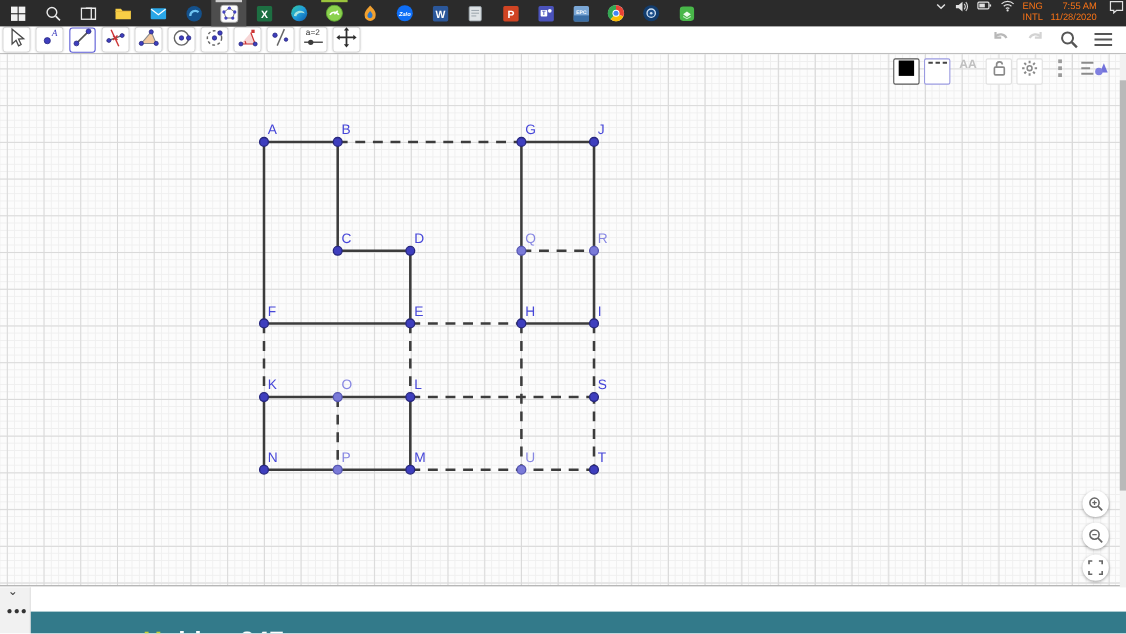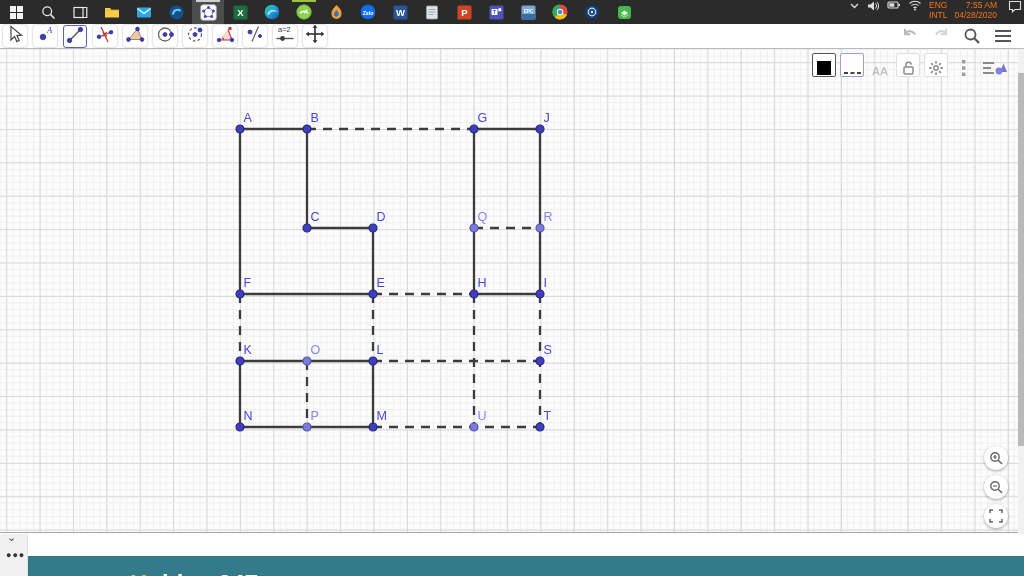--- a/index.html
+++ b/index.html
@@ -35,21 +35,21 @@
       linear-gradient(90deg, #d9d9d9 1px, transparent 1px),
       linear-gradient(#efefef 1px, transparent 1px),
       linear-gradient(90deg, #efefef 1px, transparent 1px);
     background-size:33.4px 33.4px, 33.4px 33.4px, 6.68px 6.68px, 6.68px 6.68px;
     background-position:6.2px 13.2px, 6.2px 13.2px, 6.2px 13.2px, 6.2px 13.2px;
     border-top:1px solid #b9b9b9; border-bottom:1px solid #a6a6a6; }
   #geo-svg { position:absolute; left:0; top:0; }
 
   
   .stylebar { position:absolute; top:4px; right:14px; display:flex; align-items:center; gap:4px; z-index:30; }
-  .sb-btn { width:24px; height:24px; background:#fff; border:1px solid #e0e0e0; border-radius:2px; display:flex; align-items:flex-end; justify-content:center; cursor:pointer; }
+  .sb-btn { width:24px; height:24px; background:#fff; border:1px solid #e0e0e0; border-radius:2px; display:flex; align-items:flex-start; justify-content:center; cursor:pointer; }
   .sb-btn.swatch-sel { border:1.5px solid #555; }
   .sb-btn.line-sel { border:1.4px solid #9a9ae0; }
   .sb-btn.no-border { border:none; background:transparent; }
   .sb-aa { font-size:11px; font-weight:bold; color:#c0c0c0; letter-spacing:0; }
 
   
   .zoomctl { position:absolute; right:16px; bottom:4px; display:flex; flex-direction:column; gap:5px; z-index:30; }
   .z-btn { width:24px; height:24px; border-radius:50%; background:#fff; box-shadow:0 1px 3px rgba(0,0,0,0.35); display:flex; align-items:center; justify-content:center; cursor:pointer; }
 
   
@@ -243,21 +243,21 @@
             <path d="M1.5 3.5 a8 8 0 0 1 11 0 M3.5 5.7 a5 5 0 0 1 7 0 M5.4 7.8 a2.5 2.5 0 0 1 3.2 0" stroke="#e0e0e0" fill="none" stroke-width="1.1"></path>
             <circle cx="7" cy="9.5" r="1" fill="#e0e0e0"></circle>
           </svg>
       </span>
       <span class="stack">
         <div>ENG</div>
         <div>INTL</div>
       </span>
       <span class="stack right">
         <div>7:55 AM</div>
-        <div>04/28/2020</div>
+        <div>11/28/2020</div>
       </span>
       <span class="t-icon" style="margin-left:4px;">
         <svg width="14" height="13" viewBox="0 0 14 13">
             <path d="M1.5 1.5 h11 v8 h-5.5 l-2.5 2.2 v-2.2 h-3 Z" stroke="#e0e0e0" fill="none" stroke-width="1.1"></path>
           </svg>
       </span>
     </div>
   </div>
 
   <div class="ggb-toolbar">

